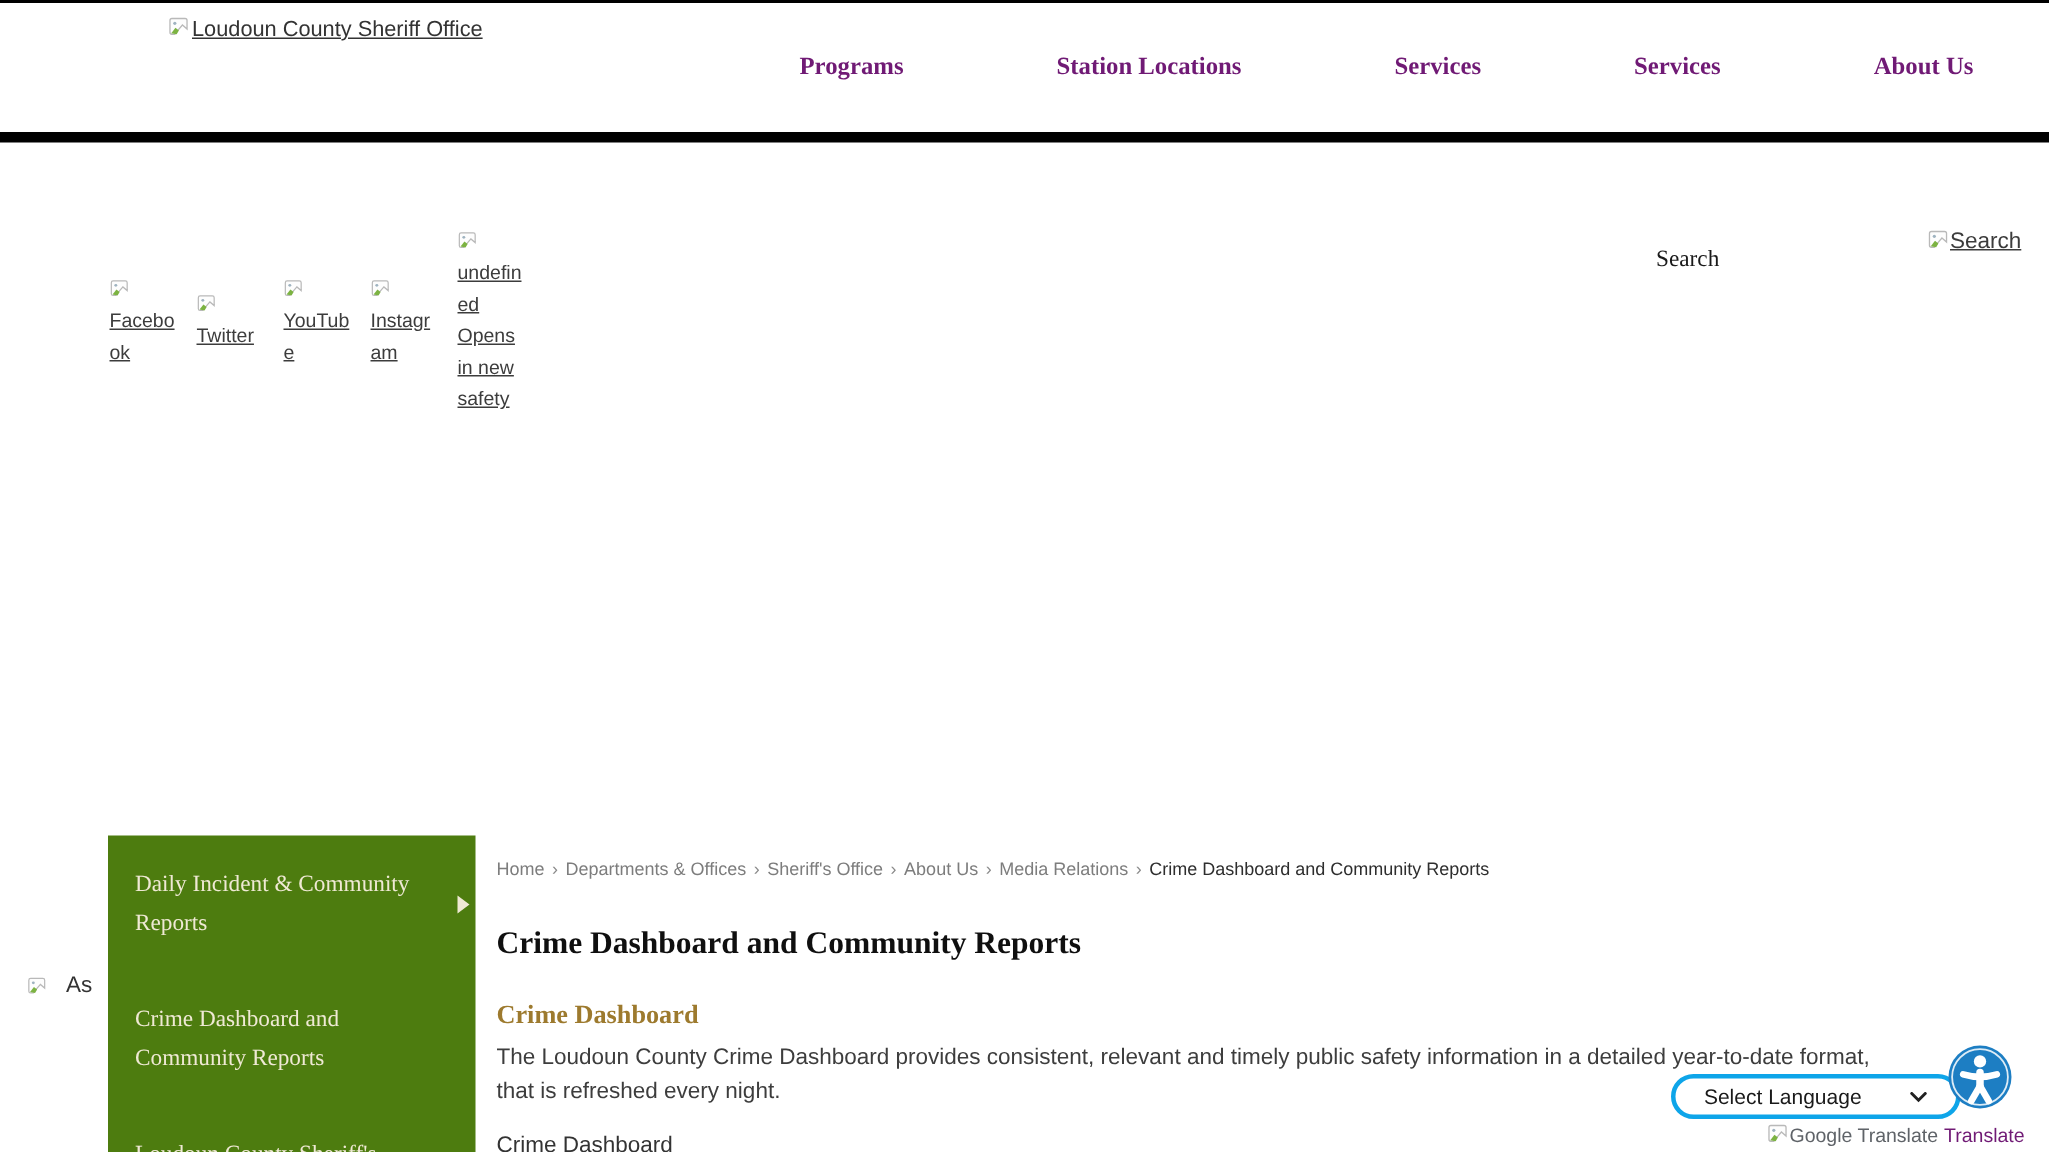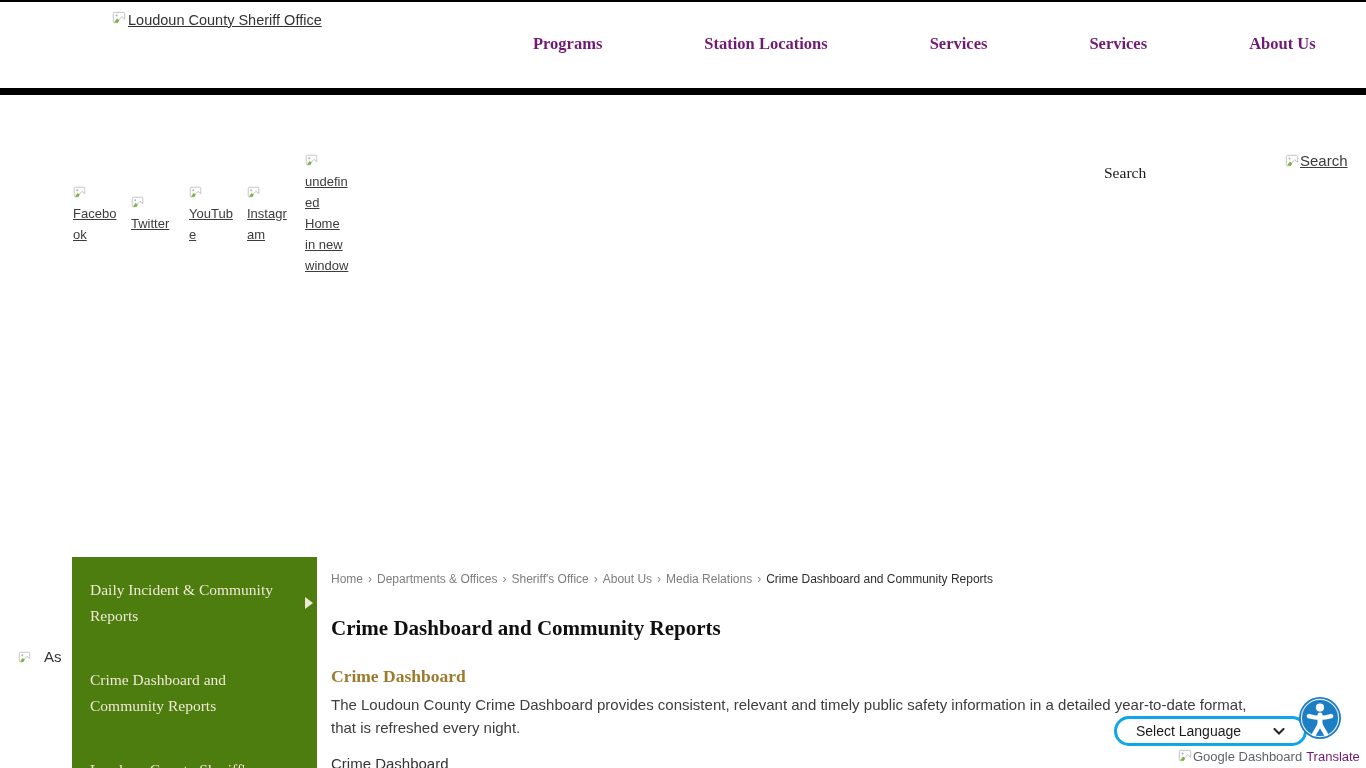--- a/index.html
+++ b/index.html
@@ -122,21 +122,21 @@
         </svg><span>YouTube</span></a>
     <a class="social-link"><svg width="13" height="13" viewBox="0 0 16 16">
           <path d="M1.5 3 q0-1.5 1.5-1.5 h10 q1.5 0 1.5 1.5 v6.5 l-3.5-3 -3 3.5 -2.8 3.5 h-2.2 q-1.5 0-1.5-1.5 z" fill="#fdfdfd" stroke="#b9b9b9" stroke-width="1"></path>
           <path d="M2.5 12.8 l3.2-4.2 2.6 2.1 -1.7 2.9 z" fill="#7cb342"></path>
           <circle cx="5.2" cy="5.2" r="1.2" fill="#9fb3c0"></circle>
         </svg><span>Instagram</span></a>
     <a class="social-link"><svg width="13" height="13" viewBox="0 0 16 16">
           <path d="M1.5 3 q0-1.5 1.5-1.5 h10 q1.5 0 1.5 1.5 v6.5 l-3.5-3 -3 3.5 -2.8 3.5 h-2.2 q-1.5 0-1.5-1.5 z" fill="#fdfdfd" stroke="#b9b9b9" stroke-width="1"></path>
           <path d="M2.5 12.8 l3.2-4.2 2.6 2.1 -1.7 2.9 z" fill="#7cb342"></path>
           <circle cx="5.2" cy="5.2" r="1.2" fill="#9fb3c0"></circle>
-        </svg><span>undefined Home in new window</span></a>
+        </svg><span>undefined Opens in new safety</span></a>
   </div>
 
   <div class="abs search-label">Search</div>
   <a class="abs search-link"><svg width="14" height="14" viewBox="0 0 16 16">
         <path d="M1.5 3 q0-1.5 1.5-1.5 h10 q1.5 0 1.5 1.5 v6.5 l-3.5-3 -3 3.5 -2.8 3.5 h-2.2 q-1.5 0-1.5-1.5 z" fill="#fdfdfd" stroke="#b9b9b9" stroke-width="1"></path>
         <path d="M2.5 12.8 l3.2-4.2 2.6 2.1 -1.7 2.9 z" fill="#7cb342"></path>
         <circle cx="5.2" cy="5.2" r="1.2" fill="#9fb3c0"></circle>
       </svg><span>Search</span></a>
 
   <div class="abs as-fragment">
@@ -173,21 +173,21 @@
   <div class="abs lang-select">
     <span>Select Language</span>
     <span class="caret"><svg width="12" height="8" viewBox="0 0 12 8">
           <path d="M1.5 1 L6 5.5 L10.5 1" fill="none" stroke="#222" stroke-width="2" stroke-linecap="round"></path>
         </svg></span>
   </div>
   <a class="abs gt-attribution"><svg width="14" height="14" viewBox="0 0 16 16">
         <path d="M1.5 3 q0-1.5 1.5-1.5 h10 q1.5 0 1.5 1.5 v6.5 l-3.5-3 -3 3.5 -2.8 3.5 h-2.2 q-1.5 0-1.5-1.5 z" fill="#fdfdfd" stroke="#b9b9b9" stroke-width="1"></path>
         <path d="M2.5 12.8 l3.2-4.2 2.6 2.1 -1.7 2.9 z" fill="#7cb342"></path>
         <circle cx="5.2" cy="5.2" r="1.2" fill="#9fb3c0"></circle>
-      </svg><span>Google Dashboard</span><span class="gt-word">Translate</span></a>
+      </svg><span>Google Translate</span><span class="gt-word">Translate</span></a>
 
   <div class="abs a11y-btn">
     <svg width="44" height="44" viewBox="0 0 44 44">
       <circle cx="22" cy="22" r="21" fill="#1d7ec3"></circle>
       <circle cx="22" cy="22" r="18.6" fill="none" stroke="#ffffff" stroke-opacity="0.85" stroke-width="1.2"></circle>
       <circle cx="22" cy="11.6" r="4.1" fill="#fff"></circle>
       <g stroke="#fff" fill="none" stroke-linecap="round">
         <path d="M10.8 20.2 Q22 23.6 33.2 20.2" stroke-width="4.4"></path>
         <path d="M22 19 L22 28.5" stroke-width="5"></path>
         <path d="M22 28 L16.2 38" stroke-width="4.4"></path>

